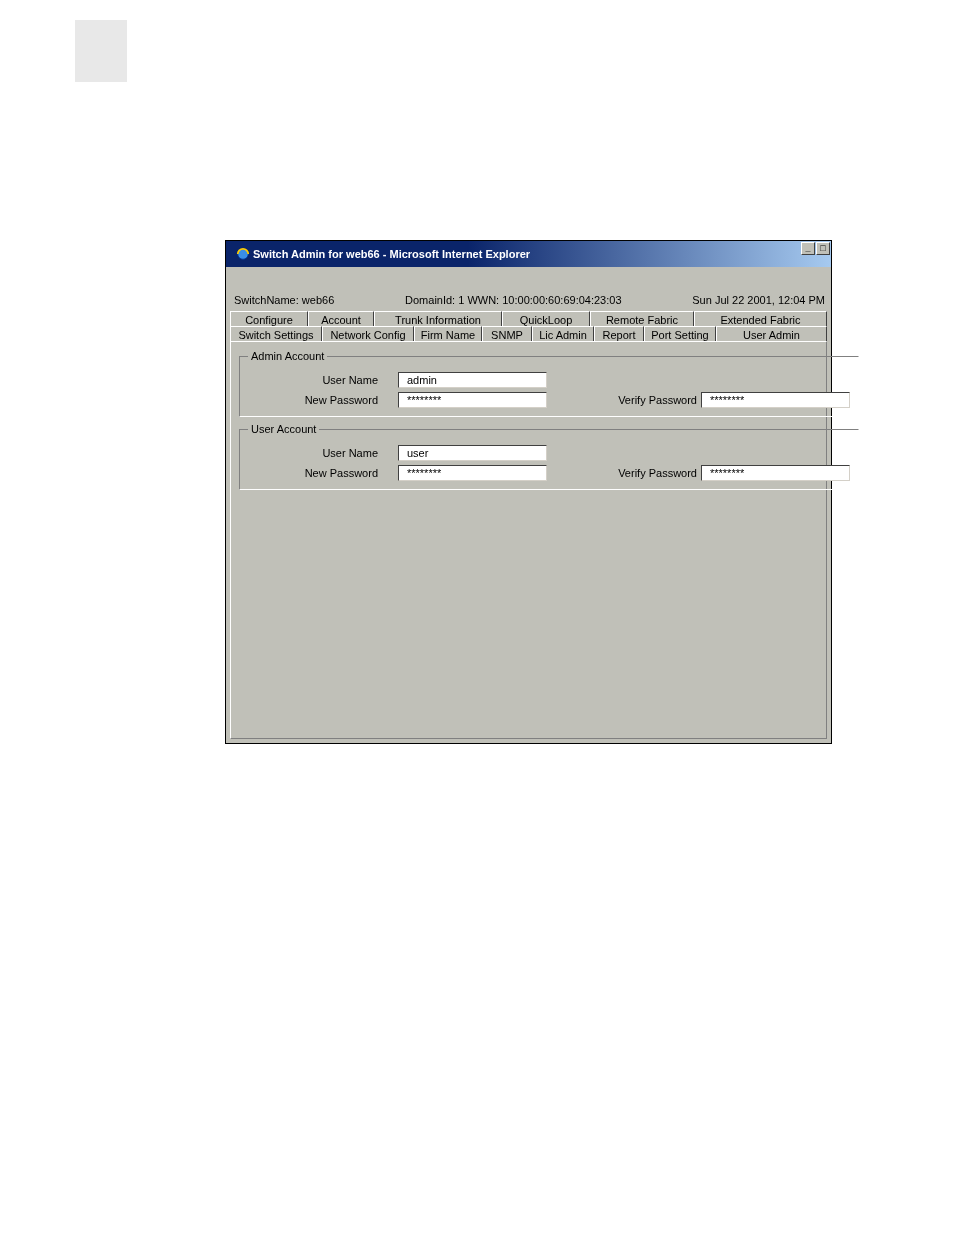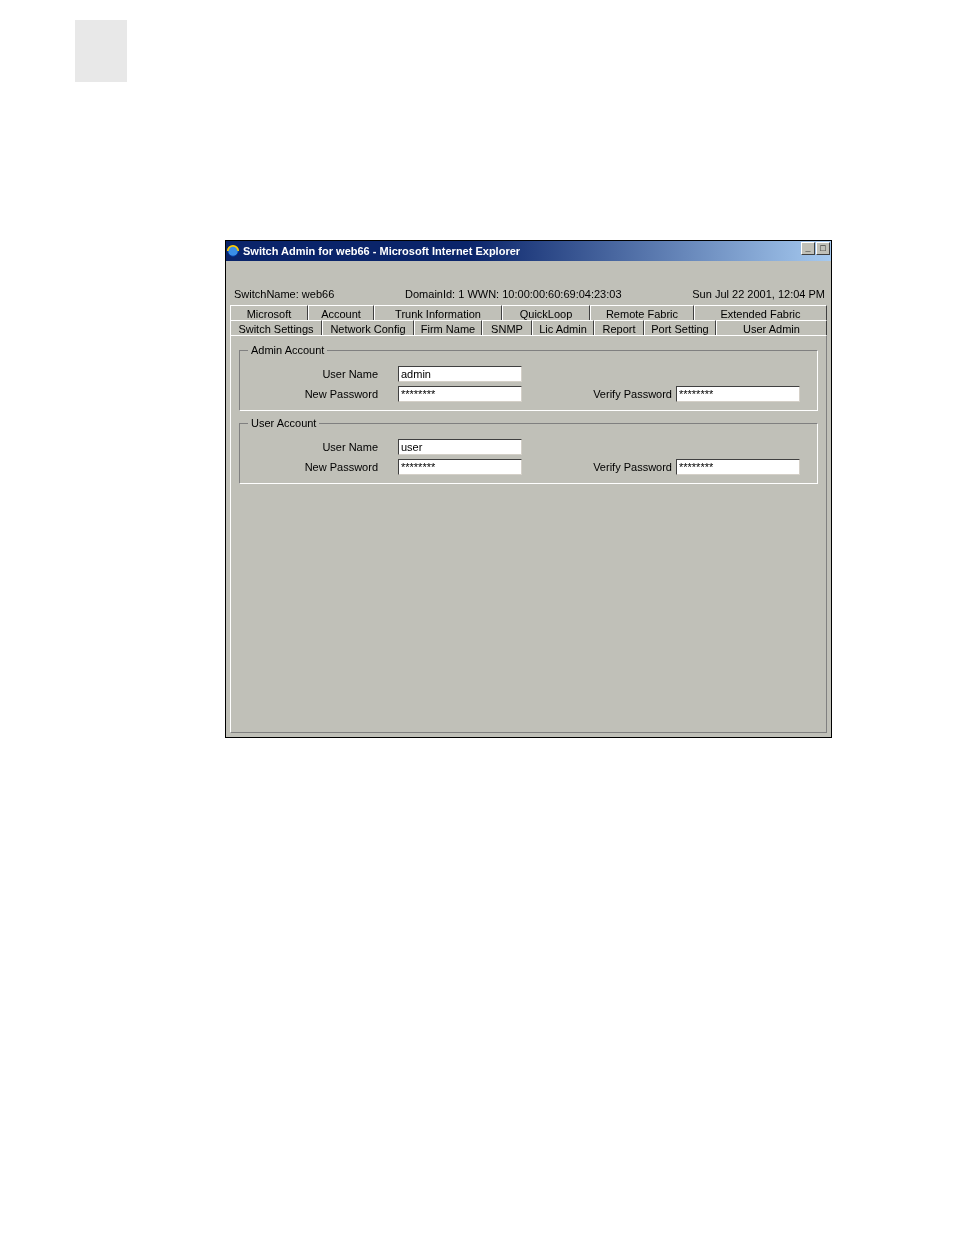--- a/index.html
+++ b/index.html
@@ -24,28 +24,28 @@
   .window {
     position: absolute;
     left: 225px;
     top: 240px;
     width: 607px;
     border: 1px solid #000;
     background: #c0c0b8;
     box-sizing: border-box;
   }
   .titlebar {
-    height: 20px;
+    height: 26px;
     background: linear-gradient(to right, #0a246a 0%, #0a246a 40%, #a6caf0 100%);
     color: #fff;
     font-weight: bold;
     font-size: 11px;
     display: flex;
     align-items: center;
-    padding-left: 0;
+    padding-left: 10px;
     position: relative;
     user-select: none;
   }
   .titlebar .ie-icon {
     width: 14px;
     height: 14px;
     margin-right: 3px;
     display: inline-block;
   }
   .titlebar .ie-icon svg { display:block; }
@@ -165,31 +165,31 @@
     font-size: 11px;
   }
   .form-row .lbl2 {
     width: 120px;
     text-align: right;
     padding-right: 4px;
     font-size: 11px;
     margin-left: 30px;
   }
   .form-row input.txt {
-    width: 124px;
+    width: 149px;
     height: 16px;
     border: 1px solid #404040;
     border-top-color: #404040;
     border-left-color: #404040;
     border-right-color: #d4d0c8;
     border-bottom-color: #d4d0c8;
     background: #fff;
     font-family: Tahoma, Arial, sans-serif;
     font-size: 11px;
-    padding: 0 2px;
+    padding: 0 8px;
     box-sizing: border-box;
   }
   .button-row {
     position: absolute;
     right: 10px;
     bottom: 10px;
     display: flex;
   }
   .button-row button {
     width: 62px;
@@ -229,21 +229,21 @@
 
   <div class="header-strip">
     <span>SwitchName: web66</span>
     <span>DomainId: 1 WWN: 10:00:00:60:69:04:23:03</span>
     <span>Sun Jul 22  2001, 12:04 PM</span>
   </div>
 
   <div class="content-area">
 
     <div class="tab-row row1">
-      <div class="tab" style="flex:0 0 78px">Microsoft</div>
+      <div class="tab" style="flex:0 0 78px">Configure</div>
       <div class="tab" style="flex:0 0 66px">Account</div>
       <div class="tab" style="flex:0 0 128px">Trunk Information</div>
       <div class="tab" style="flex:0 0 88px">QuickLoop</div>
       <div class="tab" style="flex:0 0 104px">Remote Fabric</div>
       <div class="tab" style="flex:1">Extended Fabric</div>
     </div>
 
     <div class="tab-row row2">
       <div class="tab" style="flex:0 0 92px">Switch Settings</div>
       <div class="tab" style="flex:0 0 92px">Network Config</div>

